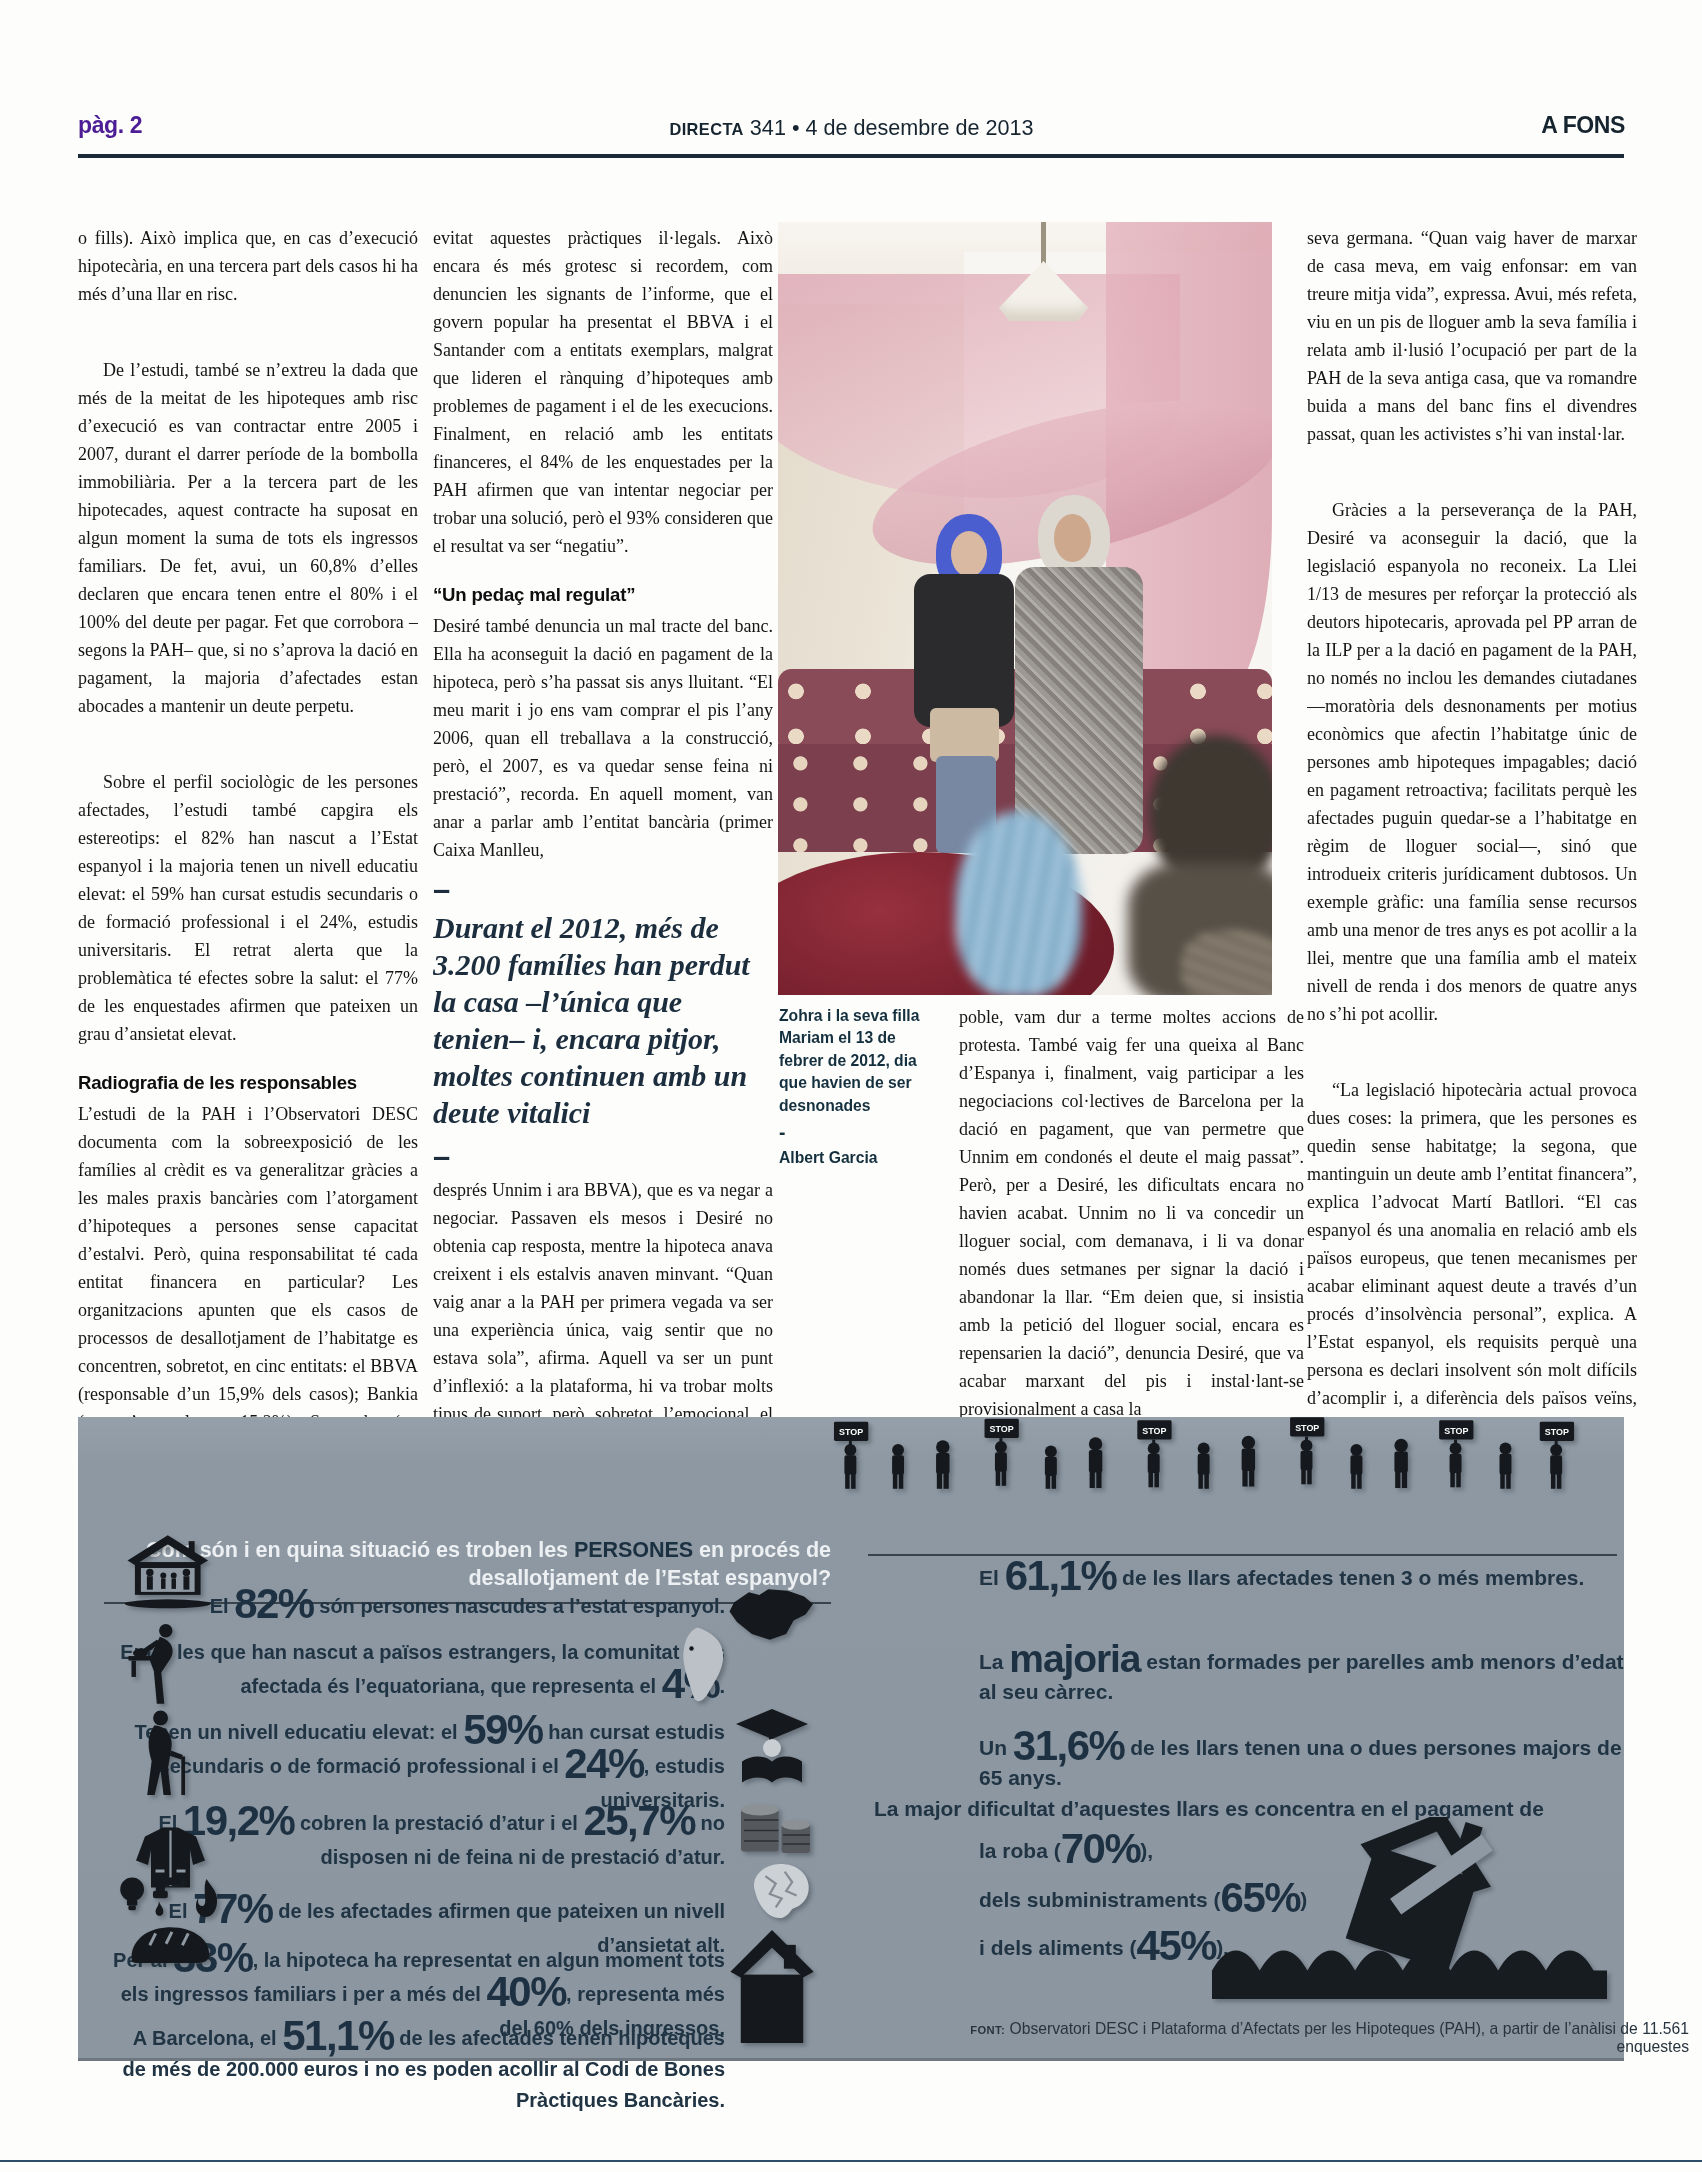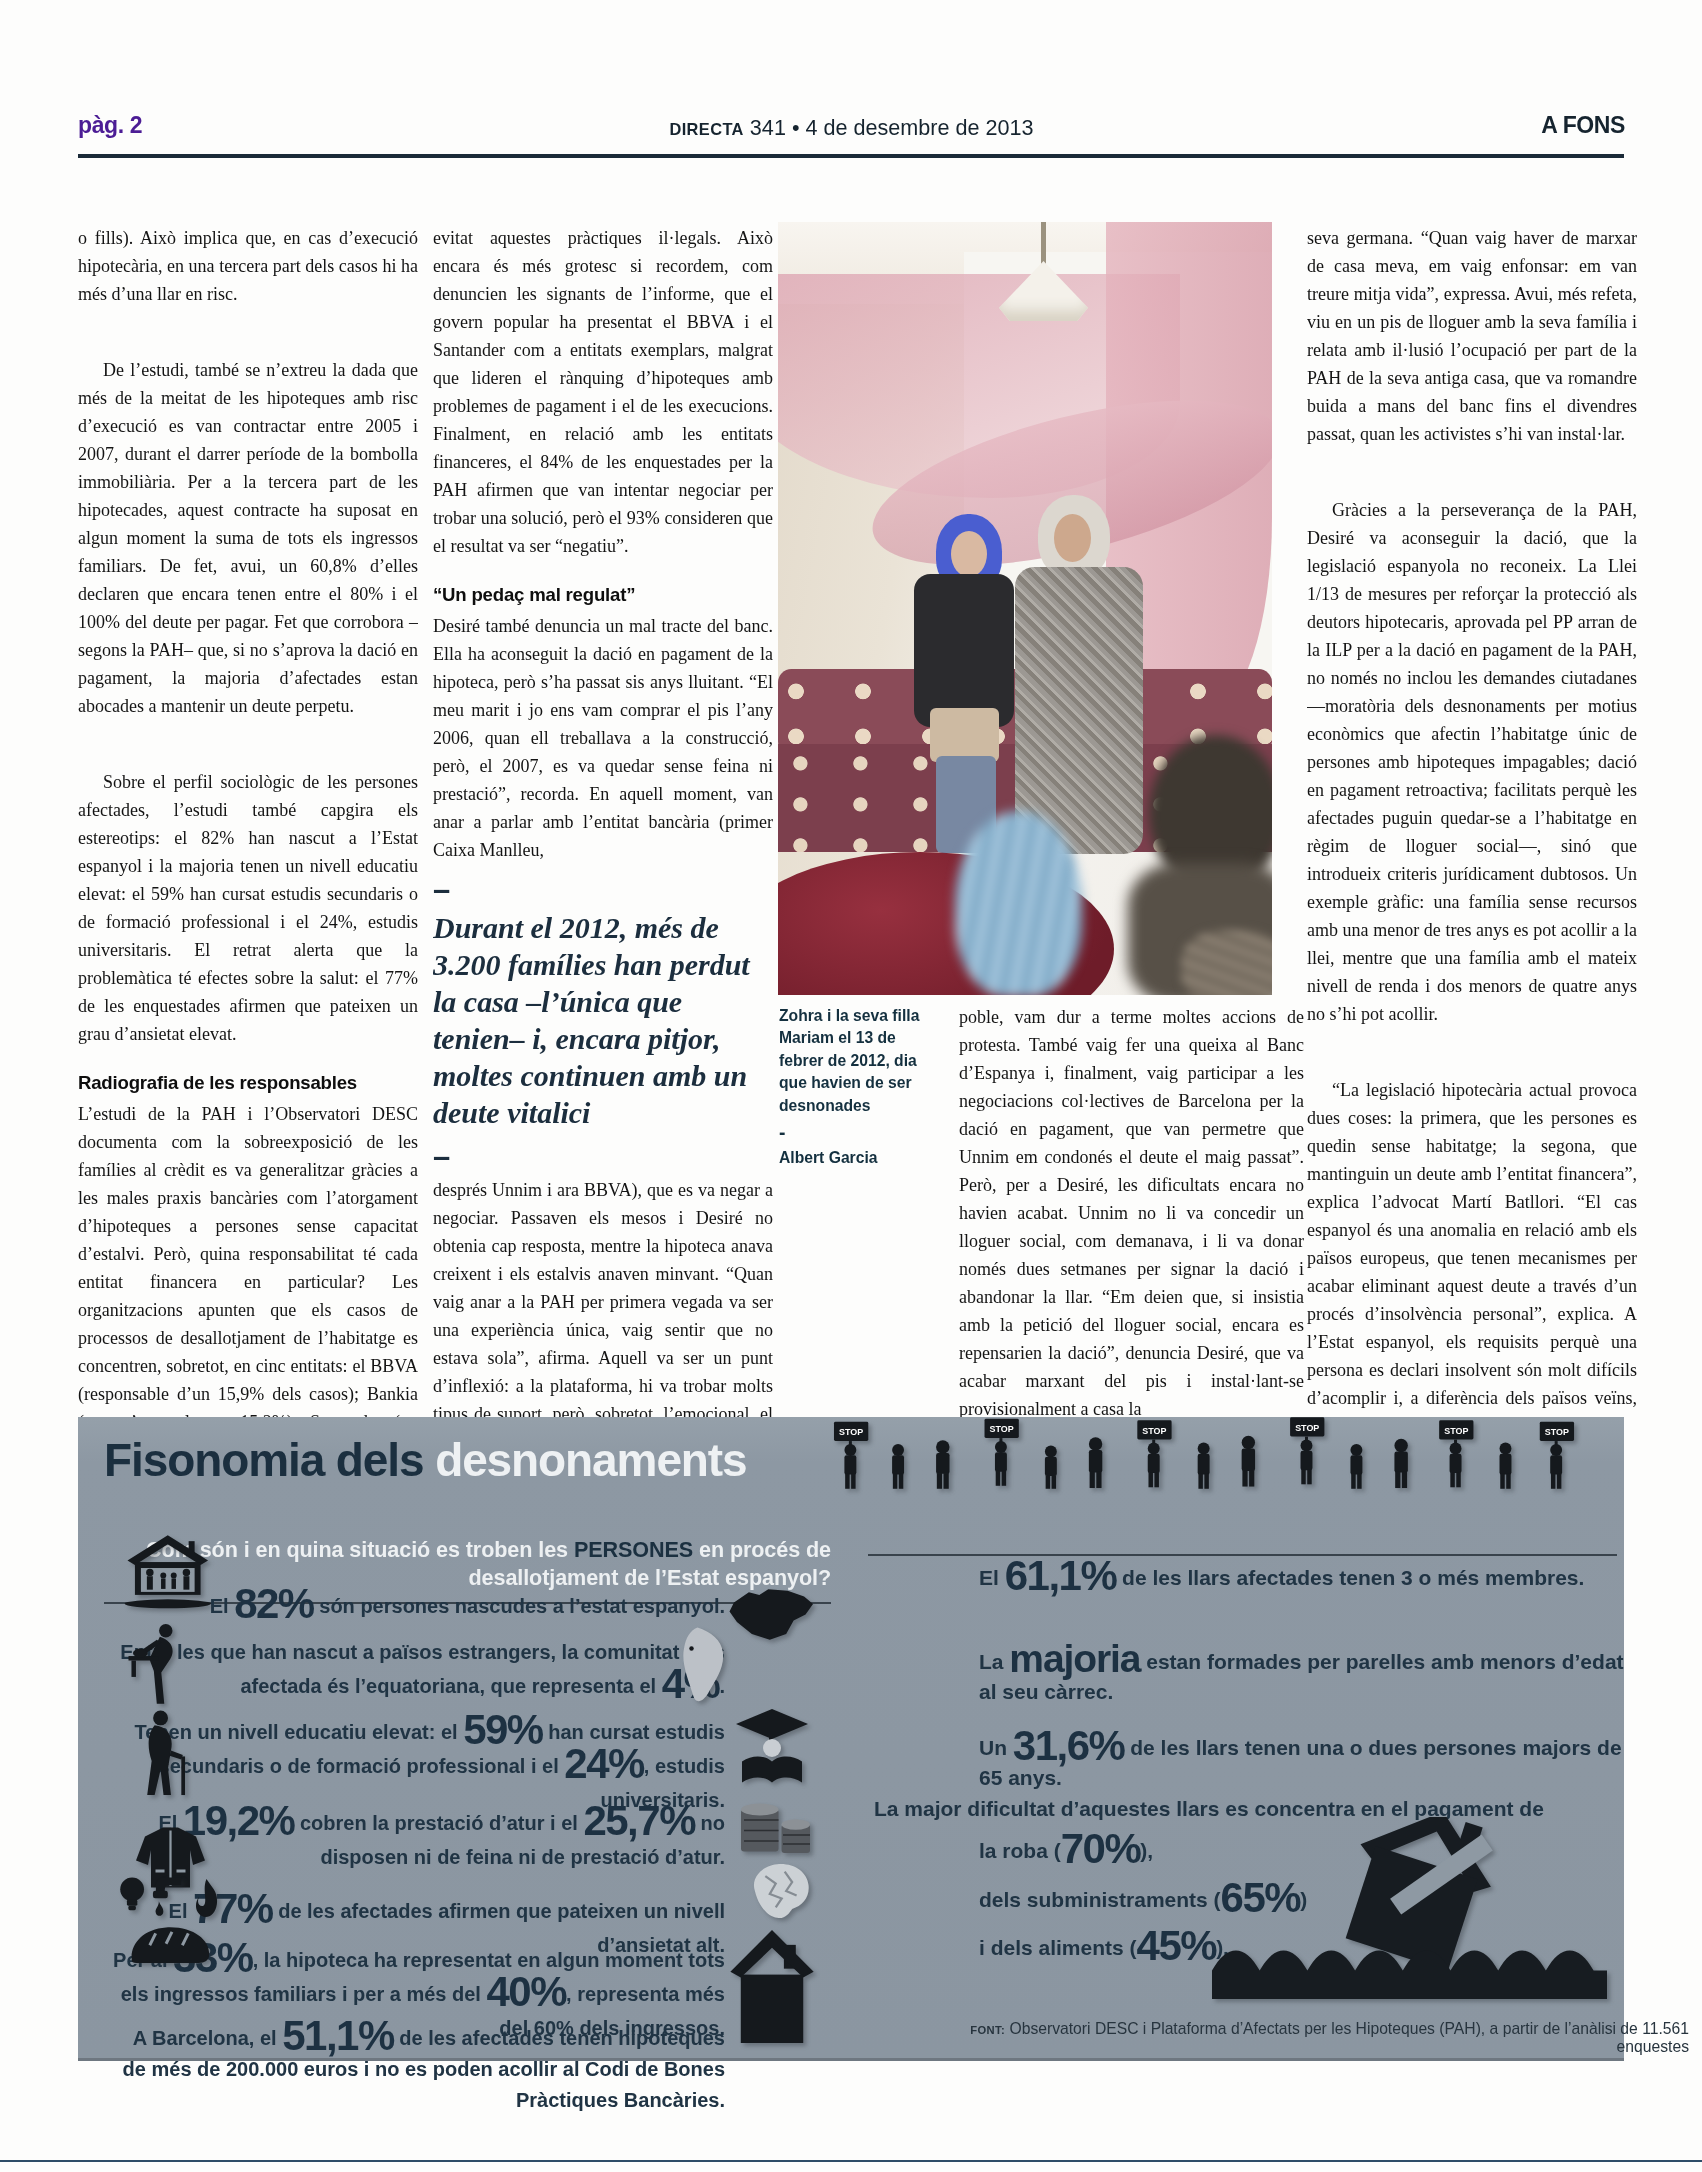--- a/index.html
+++ b/index.html
@@ -175,23 +175,20 @@
 </div>
 
 <div class="abs" id="caption">
   <div>Zohra i la seva filla Mariam el 13 de febrer de 2012, dia que havien de ser desnonades</div>
   <div class="cap-dash">-</div>
   <div class="cap-credit">Albert Garcia</div>
 </div>
 
 <div class="abs" id="infobox">
 
-  <div class="abs" id="info-title">
-    <span class="t-dark">Fisonomia dels </span><span class="t-light">desnonaments</span>
-  </div>
 
   <svg class="icon" style="left:753px;top:0;" width="790" height="72" viewBox="0 0 1060 96" fill="#15191d">
     <g transform="translate(6,6)">
       <rect x="-2" y="0" width="46" height="26" rx="2"></rect>
         <text x="21" y="18" font-size="12" font-weight="bold" fill="#fff" text-anchor="middle">STOP</text>
         <rect x="18" y="26" width="4" height="14"></rect>
       <circle cx="20" cy="38" r="8"></circle>
         <rect x="12" y="45" width="16" height="26" rx="3"></rect>
         <rect x="13" y="70" width="6" height="20"></rect>
         <rect x="21" y="70" width="6" height="20"></rect>

